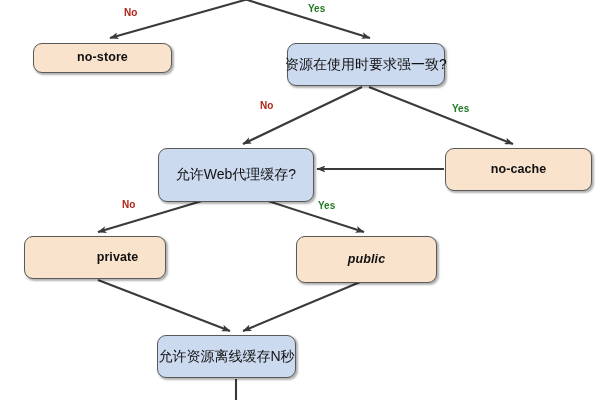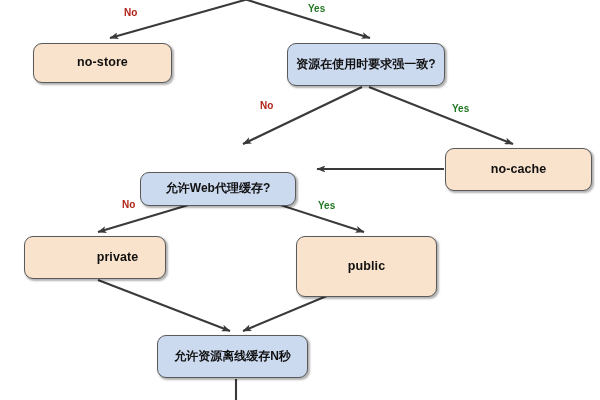--- a/index.html
+++ b/index.html
@@ -45,22 +45,22 @@
   .node-label {
     display: block;
     white-space: nowrap;
   }
   .node.terminal .node-label {
     font-size: 12.5px;
     font-weight: bold;
     letter-spacing: 0.1px;
   }
   .node.decision .node-label {
-    font-size: 12px;
-    font-weight: bold;
+    font-size: 14px;
+    font-weight: normal;
   }
   .edge-label {
     position: absolute;
     font-size: 10px;
     font-weight: bold;
     z-index: 4;
     white-space: nowrap;
   }
   .edge-label.yes { color: #217821; }
   .edge-label.no  { color: #b02418; }
@@ -91,45 +91,45 @@
 
     <path d="M 240,192 L 364,232" stroke="#3a3a3a" stroke-width="2.1" fill="none" marker-end="url(#arrowhead)"></path>
 
     <path d="M 98,280 L 230,331" stroke="#3a3a3a" stroke-width="2.1" fill="none" marker-end="url(#arrowhead)"></path>
 
     <path d="M 365,280 L 243,331" stroke="#3a3a3a" stroke-width="2.1" fill="none" marker-end="url(#arrowhead)"></path>
 
     <path d="M 236,379 L 236,400" stroke="#3a3a3a" stroke-width="2.1" fill="none"></path>
   </svg>
 
-  <div class="node terminal" style="left:33px; top:43px; width:139px; height:40px;">
+  <div class="node terminal" style="left:33px; top:43px; width:139px; height:30px;">
     <span class="node-label">no-store</span>
   </div>
 
   <div class="node decision" style="left:287px; top:43px; width:158px; height:43px;">
     <span class="node-label">资源在使用时要求强一致?</span>
   </div>
 
-  <div class="node decision" style="left:140px; top:148px; width:156px; height:34px;margin-top:24px;">
+  <div class="node decision" style="left:158px; top:148px; width:156px; height:54px;">
     <span class="node-label">允许Web代理缓存?</span>
   </div>
 
   <div class="node terminal" style="left:445px; top:148px; width:147px; height:43px;">
     <span class="node-label">no-cache</span>
   </div>
 
   <div class="node terminal" style="left:24px; top:236px; width:142px; height:43px;padding-left:45px;">
     <span class="node-label">private</span>
   </div>
 
-  <div class="node terminal" style="left:296px; top:236px; width:141px; height:61px;">
+  <div class="node terminal" style="left:296px; top:236px; width:141px; height:47px;font-style:italic;">
     <span class="node-label">public</span>
   </div>
 
-  <div class="node decision" style="left:157px; top:335px; width:151px; height:43px;">
+  <div class="node decision" style="left:157px; top:335px; width:139px; height:43px;">
     <span class="node-label">允许资源离线缓存N秒</span>
   </div>
 
   <span class="edge-label no" style="left:124px; top:7px;">No</span>
 
   <span class="edge-label yes" style="left:308px; top:3px;">Yes</span>
 
   <span class="edge-label no" style="left:260px; top:100px;">No</span>
 
   <span class="edge-label yes" style="left:452px; top:103px;">Yes</span>

